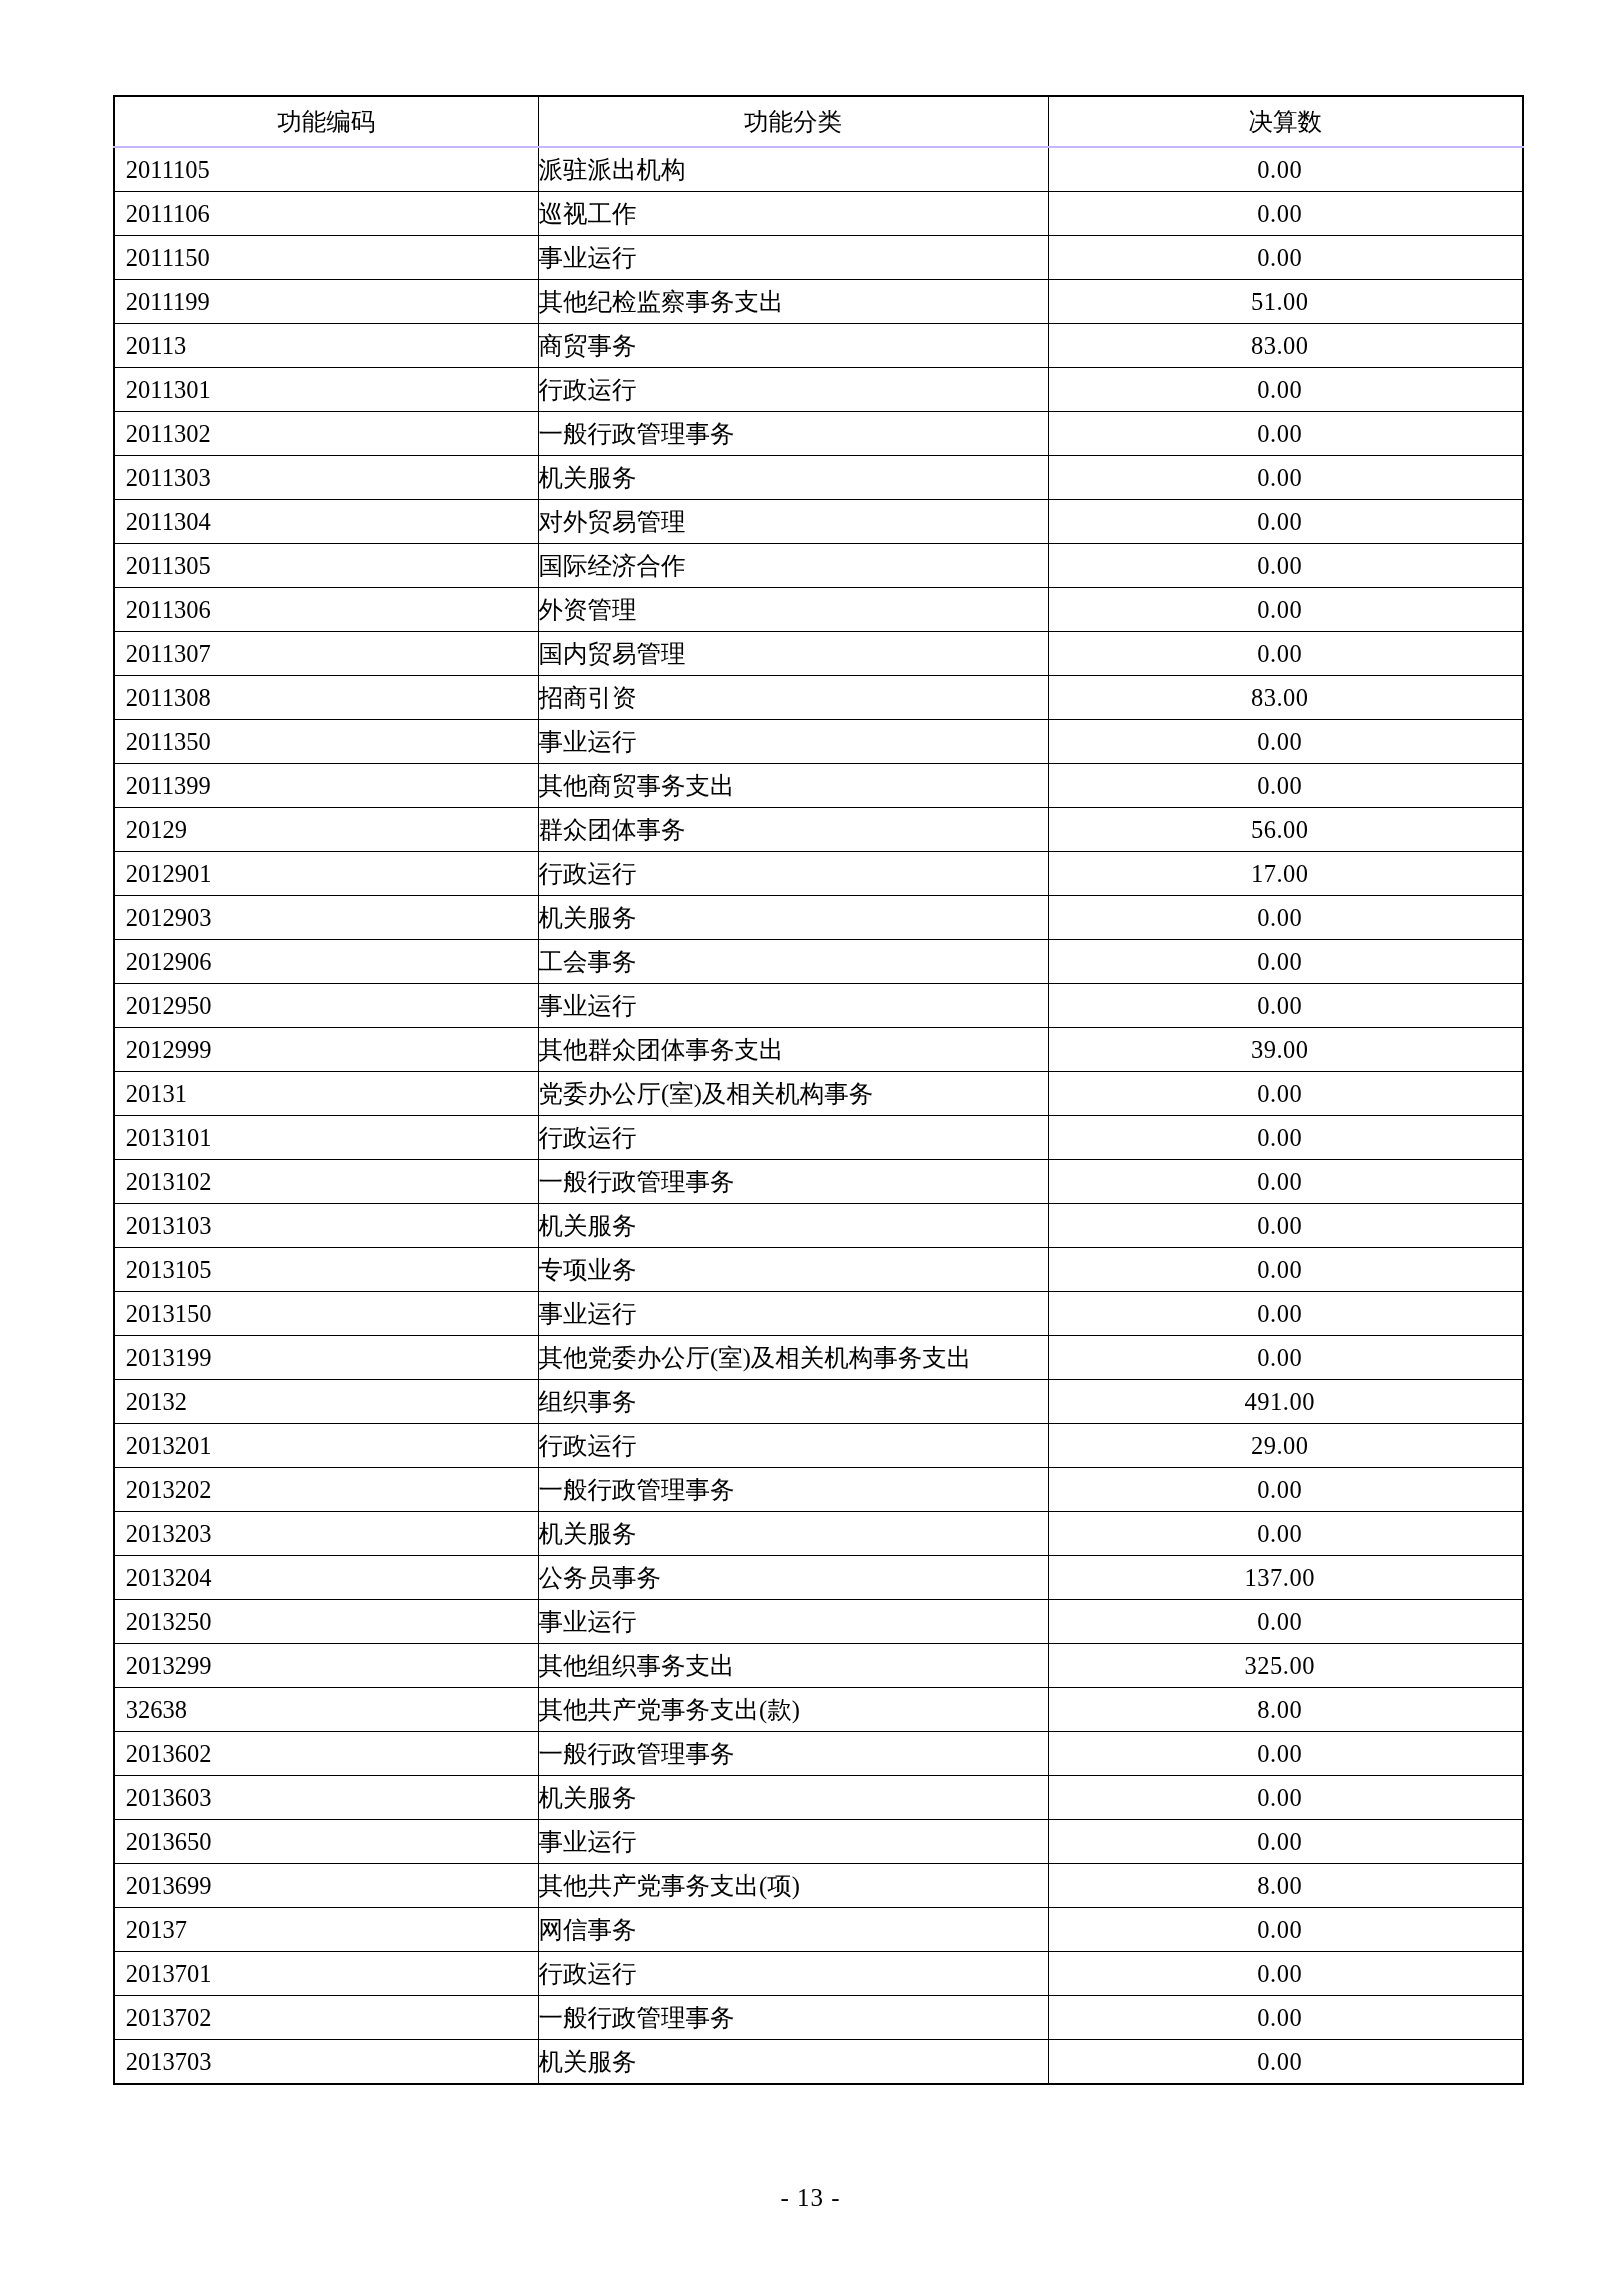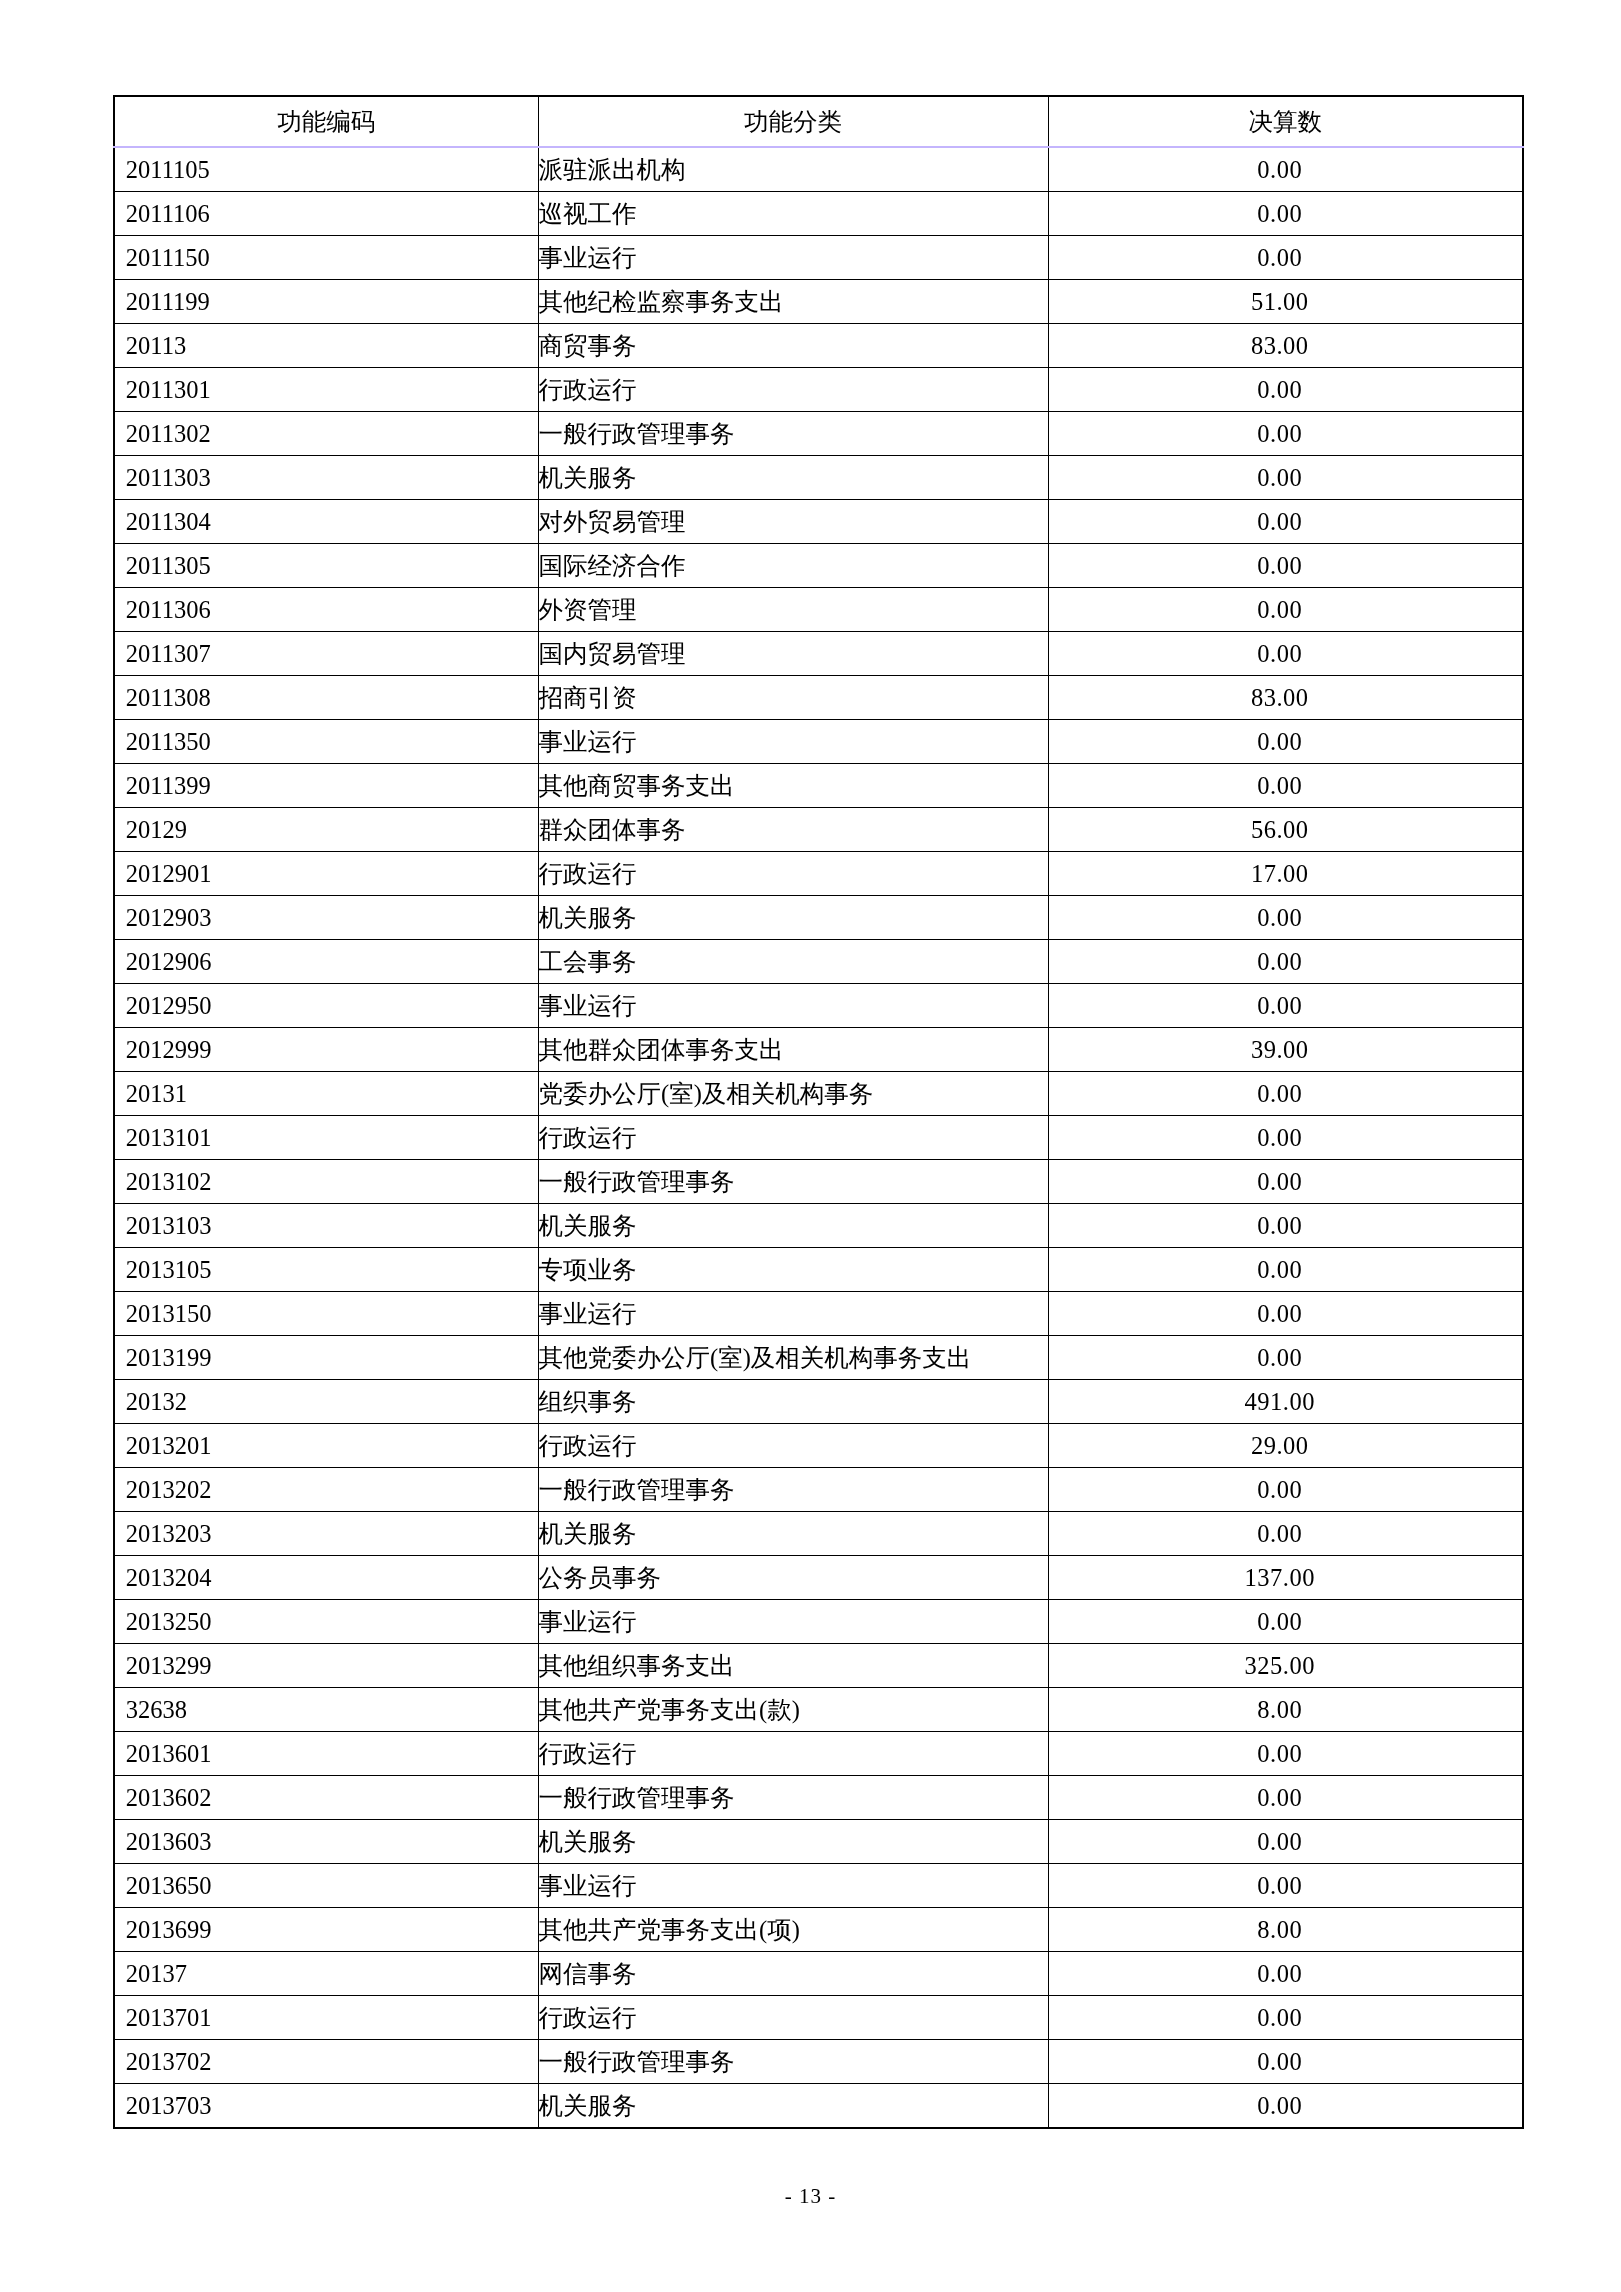--- a/index.html
+++ b/index.html
@@ -77,21 +77,21 @@
   table.budget tr th:last-child { border-right: 2px solid #000; }
   table.budget tbody tr:last-child td { border-bottom: 2px solid #000; }
   table.budget thead tr th { border-top: 2px solid #000; }
 
   .page-number {
     position: absolute;
     left: 0;
     top: 2184px;
     width: 1621px;
     text-align: center;
-    font-size: 21px;
+    font-size: 25px;
     font-family: "Liberation Serif", "DejaVu Serif", serif;
     letter-spacing: 1px;
   }
 </style>
 </head>
 <body>
 
 <div class="page">
 
   <div class="table-wrap">
@@ -283,25 +283,20 @@
             <td class="cell-code">2013299</td>
             <td class="cell-name">其他组织事务支出</td>
             <td class="cell-amount">325.00</td>
           </tr>
           <tr>
             <td class="cell-code">32638</td>
             <td class="cell-name">其他共产党事务支出(款)</td>
             <td class="cell-amount">8.00</td>
           </tr>
           <tr>
-            <td class="cell-code">2013601</td>
-            <td class="cell-name">行政运行</td>
-            <td class="cell-amount">0.00</td>
-          </tr>
-          <tr>
             <td class="cell-code">2013602</td>
             <td class="cell-name">一般行政管理事务</td>
             <td class="cell-amount">0.00</td>
           </tr>
           <tr>
             <td class="cell-code">2013603</td>
             <td class="cell-name">机关服务</td>
             <td class="cell-amount">0.00</td>
           </tr>
           <tr>

